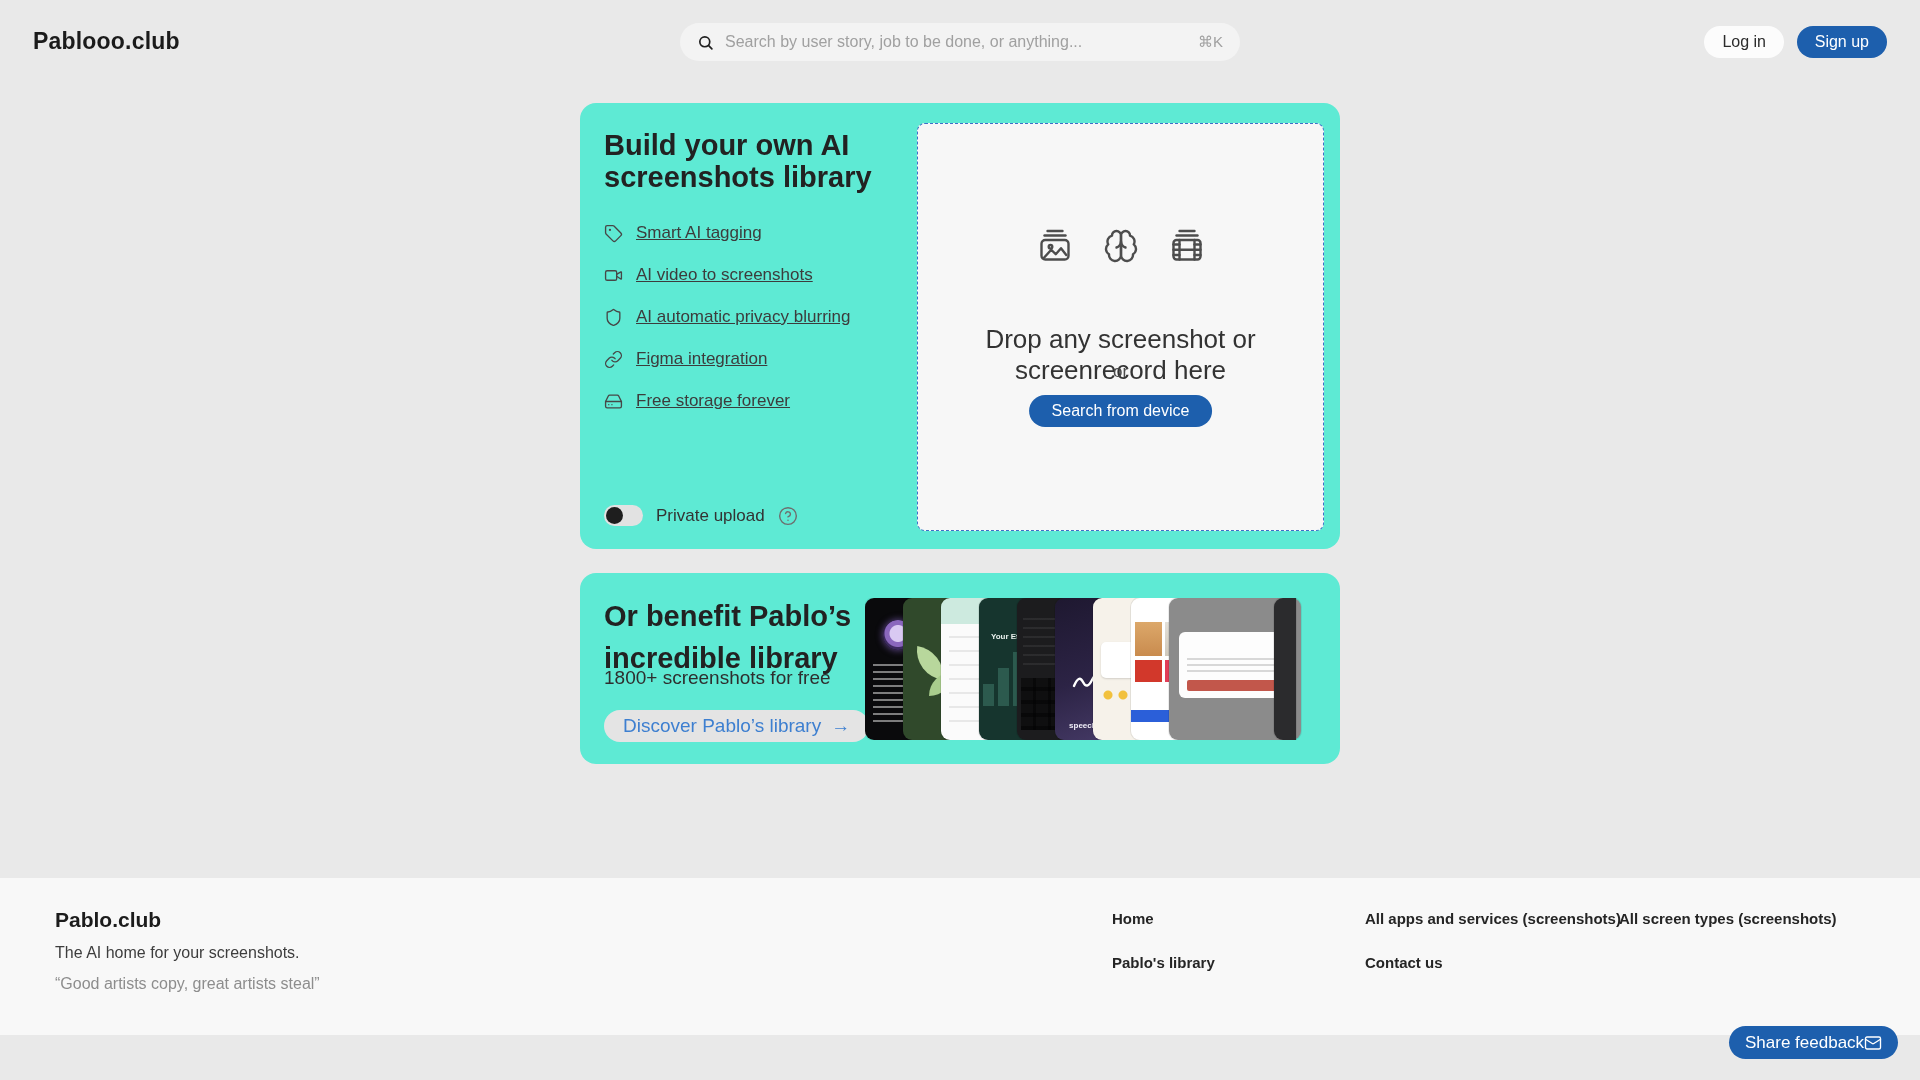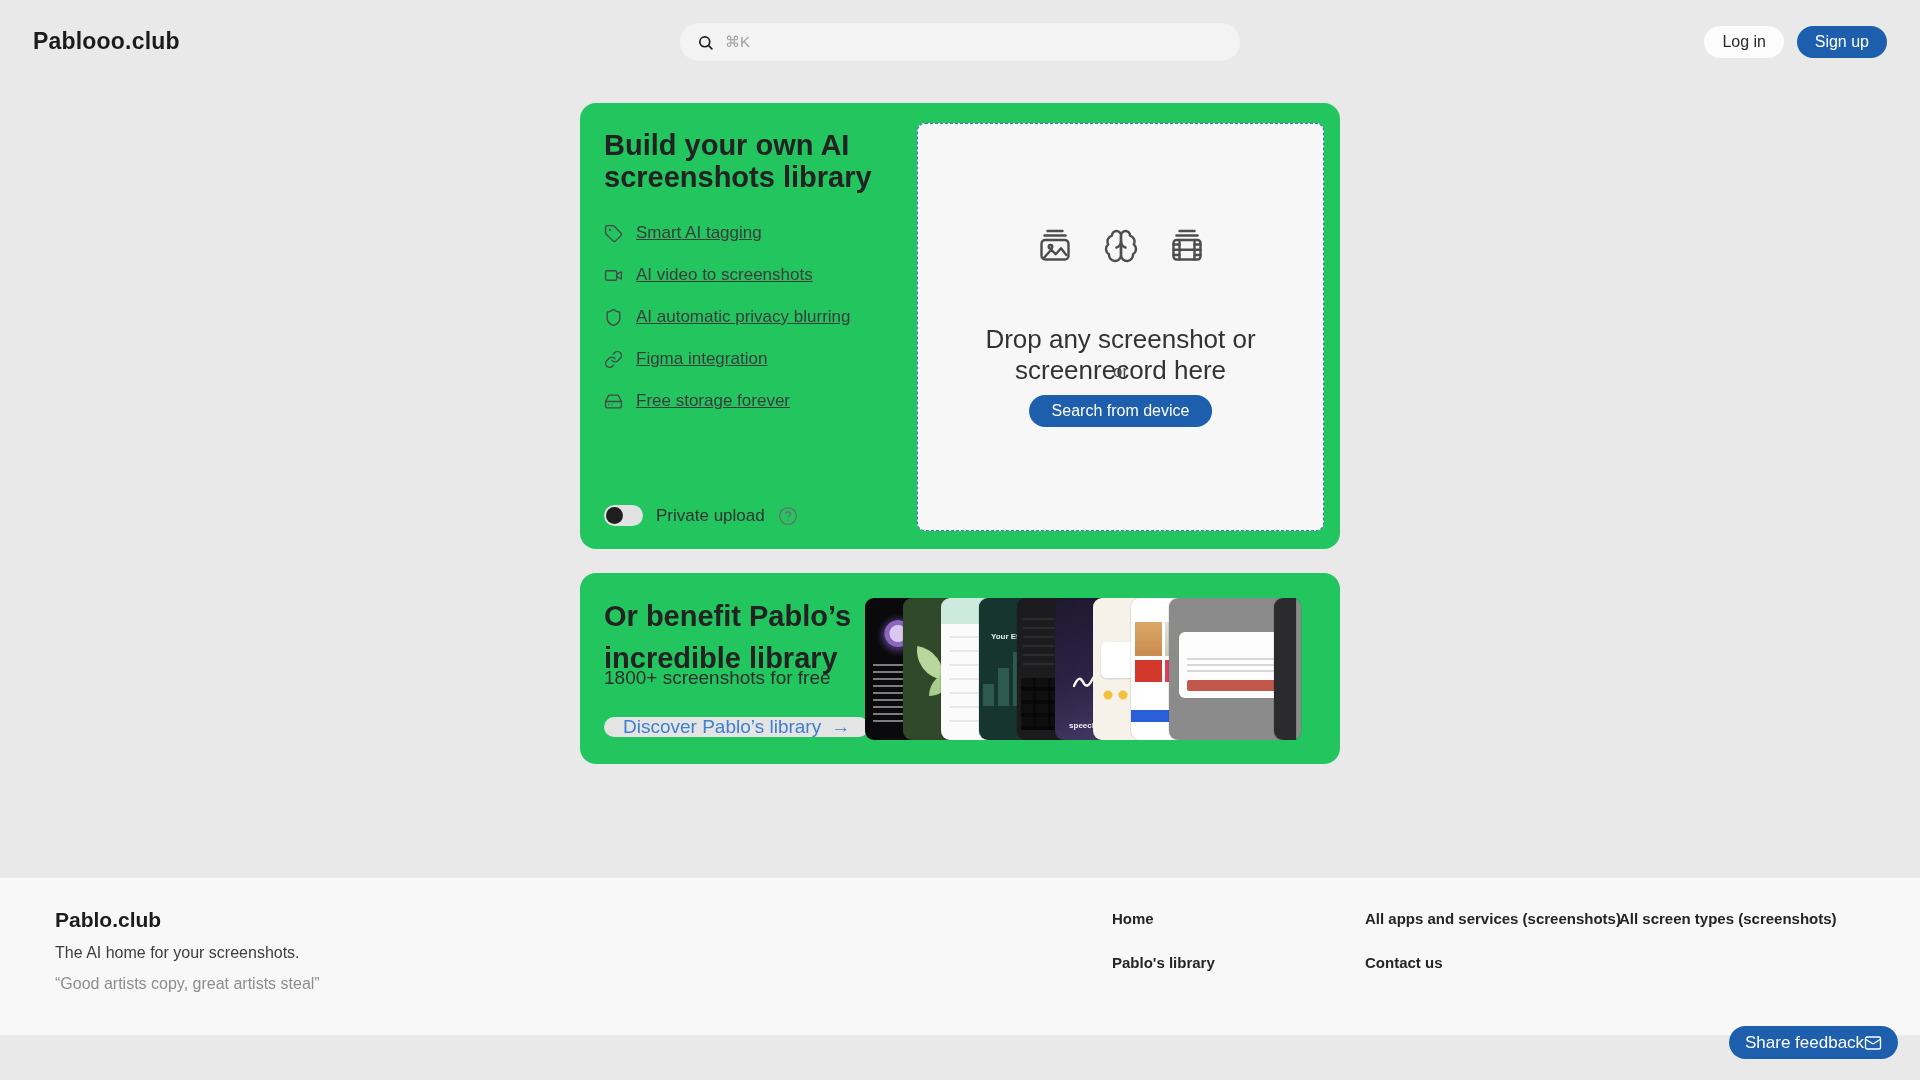--- a/index.html
+++ b/index.html
@@ -24,21 +24,21 @@
     flex:1; border:none; outline:none; background:transparent;
     font-family:"Liberation Sans",sans-serif; font-size:16px; color:#333;
   }
   .search-pill input::placeholder { color:#a0a0a0; }
   .kbd-hint { font-size:15px; color:#a0a0a0; white-space:nowrap; }
   .btn { display:flex; align-items:center; justify-content:center; border-radius:17px; cursor:pointer; font-size:16px; }
   .login-btn { position:absolute; right:136px; top:26px; height:32px; padding:0 18px; background:#fcfcfc; color:#2b2b2b; }
   .signup-btn { position:absolute; right:33px; top:26px; height:32px; padding:0 18px; background:#1d5fad; color:#ffffff; }
 
   
-  .card { position:absolute; background:#22c55e; border-radius:16px; }
+  .card { position:absolute; background:#5eead4; border-radius:16px; }
   .upload-card { left:580px; top:103px; width:760px; height:446px; }
   .upload-title { position:absolute; left:24px; top:26px; width:290px; font-size:29px; line-height:32px; font-weight:700; color:#222; }
   .features { position:absolute; left:24px; top:120px; display:flex; flex-direction:column; gap:22px; }
   .feature { display:flex; align-items:center; gap:13px; }
   .feature svg { stroke:#474747; }
   .feature-label { font-size:17px; color:#3c3c3c;text-decoration:underline; }
 
   .dropzone {
     position:absolute; left:337px; top:20px; width:407px; height:408px;
     border:1.5px dashed #3f6fc8; border-radius:8px; background:#f7f7f7;
@@ -52,21 +52,21 @@
   .toggle-row { position:absolute; left:24px; top:402px; display:flex; align-items:center; gap:13px; }
   .toggle { width:39px; height:21px; border-radius:11px; background:#e2e2e2; position:relative; cursor:pointer; }
   .toggle .knob { position:absolute; left:2px; top:2px; width:17px; height:17px; border-radius:50%; background:#1e1e1e; }
   .toggle-label { font-size:17px; color:#333; }
   .help-icon svg { stroke:#6e6e6e; }
 
   
   .library-card { left:580px; top:573px; width:760px; height:191px; overflow:hidden; }
   .library-title { position:absolute; left:24px; top:22px; width:280px; font-size:29px; line-height:42px; font-weight:700; color:#222; }
   .library-sub { position:absolute; left:24px; top:94px; font-size:19px; color:#2e2e2e; }
-  .library-btn { position:absolute; left:24px; top:144px; height:20px; padding:0 19px; background:#e4e4e4; color:#3d7fd0; border-radius:17px; font-size:19px; gap:10px; }
+  .library-btn { position:absolute; left:24px; top:137px; height:32px; padding:0 19px; background:#e4e4e4; color:#3d7fd0; border-radius:17px; font-size:19px; gap:10px; }
   .library-btn .arrow { font-size:19px; }
 
   .thumbs { position:absolute; left:285px; top:25px; right:0; height:142px; display:flex; overflow:hidden; }
   .thumb { position:relative; flex:0 0 auto; height:142px; width:65px; border-radius:9px; margin-left:-27px; overflow:hidden; box-shadow:0 0 0 1px rgba(0,0,0,.08); }
   .thumb:first-child { margin-left:0; }
   .t1 { background:#0a0a0c; }
   .t1::before { content:""; position:absolute; left:50%; top:22px; transform:translateX(-50%); width:30px; height:30px; border-radius:50%;
       background:radial-gradient(circle at 50% 45%, #d9c9f2 0 8px, #8a67bd 9px 13px, #3c2a5e 14px); box-shadow:0 0 6px 1px rgba(150,110,220,.5); }
   .t1::after { content:""; position:absolute; left:8px; right:14px; top:66px; height:60px;
       background:repeating-linear-gradient(#9a9a9a 0 2px, transparent 2px 7px); opacity:.8; }
@@ -128,20 +128,21 @@
 
 <div class="logo">Pablooo.club</div>
 
 <div class="search-pill">
   <span>
     <svg width="17" height="17" viewBox="0 0 24 24" fill="none" stroke="#1f1f1f" stroke-width="2.4" stroke-linecap="round">
       <circle cx="11" cy="11" r="7"></circle>
         <line x1="16.5" y1="16.5" x2="21" y2="21"></line>
     </svg>
   </span>
+  <input type="text" placeholder="Search by user story, job to be done, or anything..." style="">
   <span class="kbd-hint">⌘K</span>
 </div>
 
 <div class="btn login-btn">Log in</div>
 <div class="btn signup-btn">Sign up</div>
 
 <div class="card upload-card">
   <div class="upload-title">Build your own AI screenshots library</div>
 
   <div class="features">

